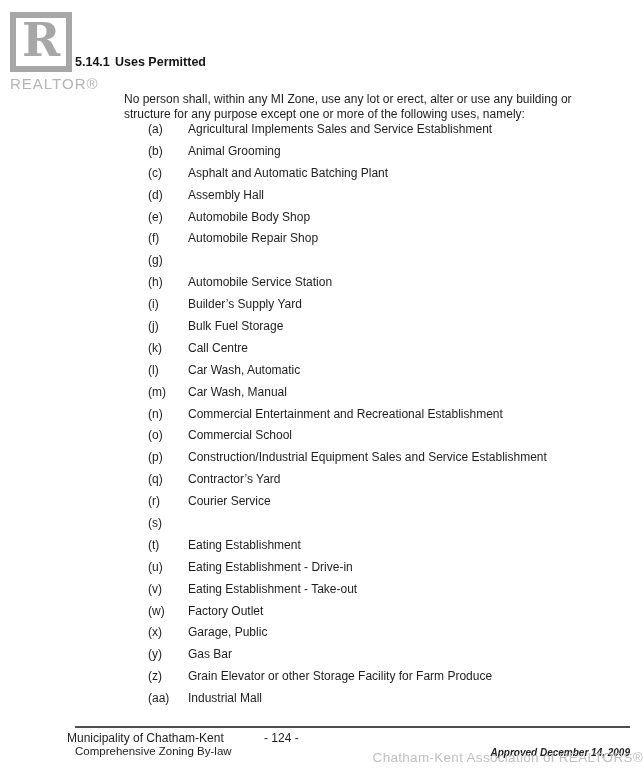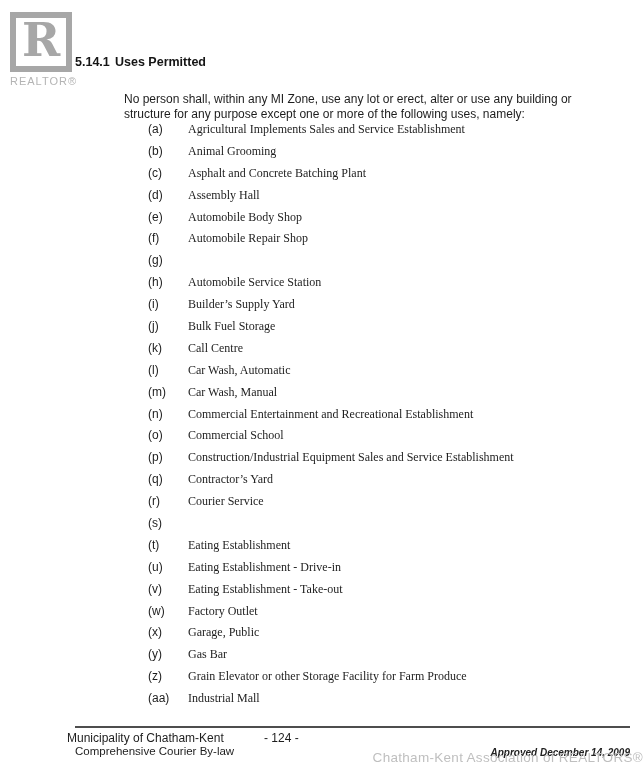--- a/index.html
+++ b/index.html
@@ -24,21 +24,21 @@
   .logo-r {
     font-family: "DejaVu Serif", serif;
     font-weight: bold;
     font-size: 46px;
     line-height: 1;
     color: #a7a7a7;
     transform: translateY(-2px);
   }
   .logo-word {
     margin-top: 3px;
-    font-size: 11px;
+    font-size: 15px;
     letter-spacing: 1px;
     color: #b4b4b4;
     white-space: nowrap;
   }
 
   
   .heading { position: absolute; left: 75px; font-size: 12.5px; font-weight: bold; color: #151515; }
   .heading-1 { top: 27px; }
   .heading-2 { top: 55px; }
   .hnum { display: inline-block; width: 40px; }
@@ -54,21 +54,21 @@
     font-size: 12px;
     line-height: 15px;
     white-space: pre-line;
     color: #1d1d1d;
   }
 
   
   .uses-list { position: absolute; left: 148px; top: 122px; width: 470px; }
   .use-row { height: 21.9px; display: flex; align-items: flex-start; }
   .use-letter { width: 40px; flex: 0 0 40px; font-size: 12px; }
-  .use-label { font-size: 12px; white-space: nowrap; font-family: Liberation Serif, serif; }
+  .use-label { font-size: 12px; white-space: nowrap; }
 
   
   .footer-rule {
     position: absolute;
     left: 75px; top: 726px;
     width: 555px; height: 2px;
     background: #4e4e4e;
   }
   .footer-row1 { position: absolute; left: 67px; top: 731px; width: 555px; font-size: 12px; color: #1d1d1d; }
   .footer-pageno { position: absolute; left: 197px; top: 0; }
@@ -114,21 +114,21 @@
         <span class="use-label">Agricultural Implements Sales and Service Establishment</span>
       </div>
 
       <div class="use-row">
         <span class="use-letter">(b)</span>
         <span class="use-label">Animal Grooming</span>
       </div>
 
       <div class="use-row">
         <span class="use-letter">(c)</span>
-        <span class="use-label">Asphalt and Concrete Batching Plant</span>
+        <span class="use-label">Asphalt and Automatic Batching Plant</span>
       </div>
 
       <div class="use-row">
         <span class="use-letter">(d)</span>
         <span class="use-label">Assembly Hall</span>
       </div>
 
       <div class="use-row">
         <span class="use-letter">(e)</span>
         <span class="use-label">Automobile Body Shop</span>
@@ -242,18 +242,18 @@
         <span class="use-label">Industrial Mall</span>
       </div>
     </div>
 
   <div class="footer-rule"></div>
   <div class="footer-row1">
     <span>Municipality of Chatham-Kent</span>
     <span class="footer-pageno">- 124 -</span>
   </div>
   <div class="footer-row2">
-    <span>Comprehensive Courier By-law</span>
+    <span>Comprehensive Zoning By-law</span>
     <span class="footer-approved">Approved December 14, 2009</span>
   </div>
   <div class="watermark">Chatham-Kent Association of REALTORS®</div>
 
 </div>
 
 </body></html>

